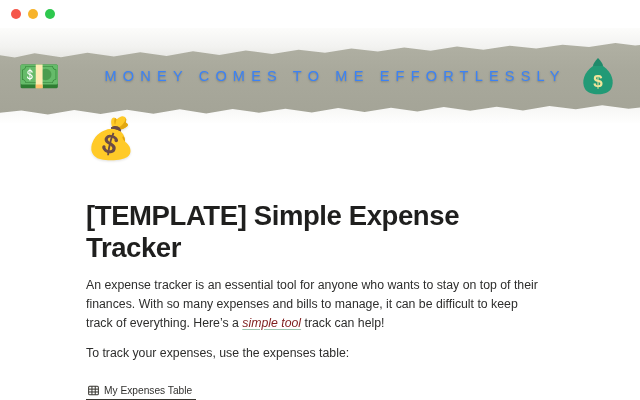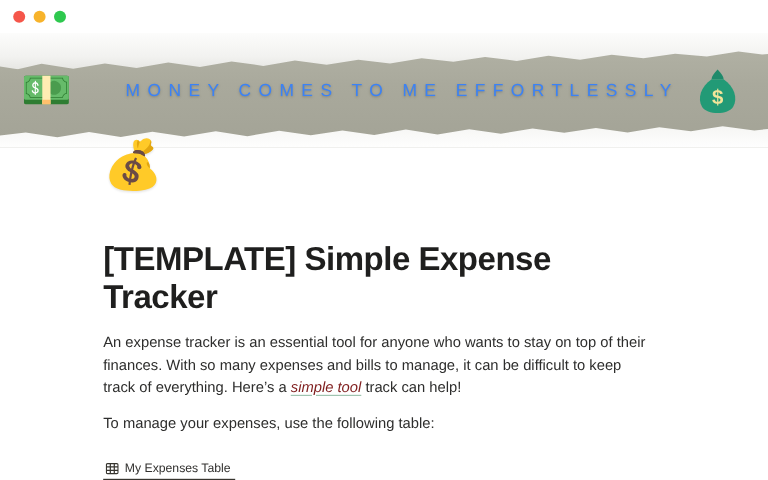--- a/index.html
+++ b/index.html
@@ -267,21 +267,21 @@
 
   <div class="page-icon">💰</div>
 
   <div class="doc">
     <div class="content">
 
       <h1 class="page-title">[TEMPLATE] Simple Expense Tracker</h1>
 
       <p class="para"><span>An expense tracker is an essential tool for anyone who wants to stay on top of their finances. With so many expenses and bills to manage, it can be difficult to keep track of everything. Here’s a </span><span class="inline-link">simple tool</span><span> track can help!</span></p>
 
-      <p class="para second">To manage your expenses, use the following table:</p>
+      <p class="para second">To track your expenses, use the expenses table:</p>
 
       <div class="tabs-wrap">
         <div class="tabs-divider"></div>
         <div class="tab active">
           <span class="tab-icon">
             <svg viewBox="0 0 12 12" width="11" height="11">
               <rect x="0.7" y="1.4" width="10.6" height="9.2" rx="1.1" fill="none" stroke="#37352f" stroke-width="1.1"></rect>
               <line x1="0.7" y1="4.5" x2="11.3" y2="4.5" stroke="#37352f" stroke-width="1.1"></line>
               <line x1="0.7" y1="7.6" x2="11.3" y2="7.6" stroke="#37352f" stroke-width="1.1"></line>
               <line x1="4.3" y1="1.4" x2="4.3" y2="10.6" stroke="#37352f" stroke-width="1.1"></line>

